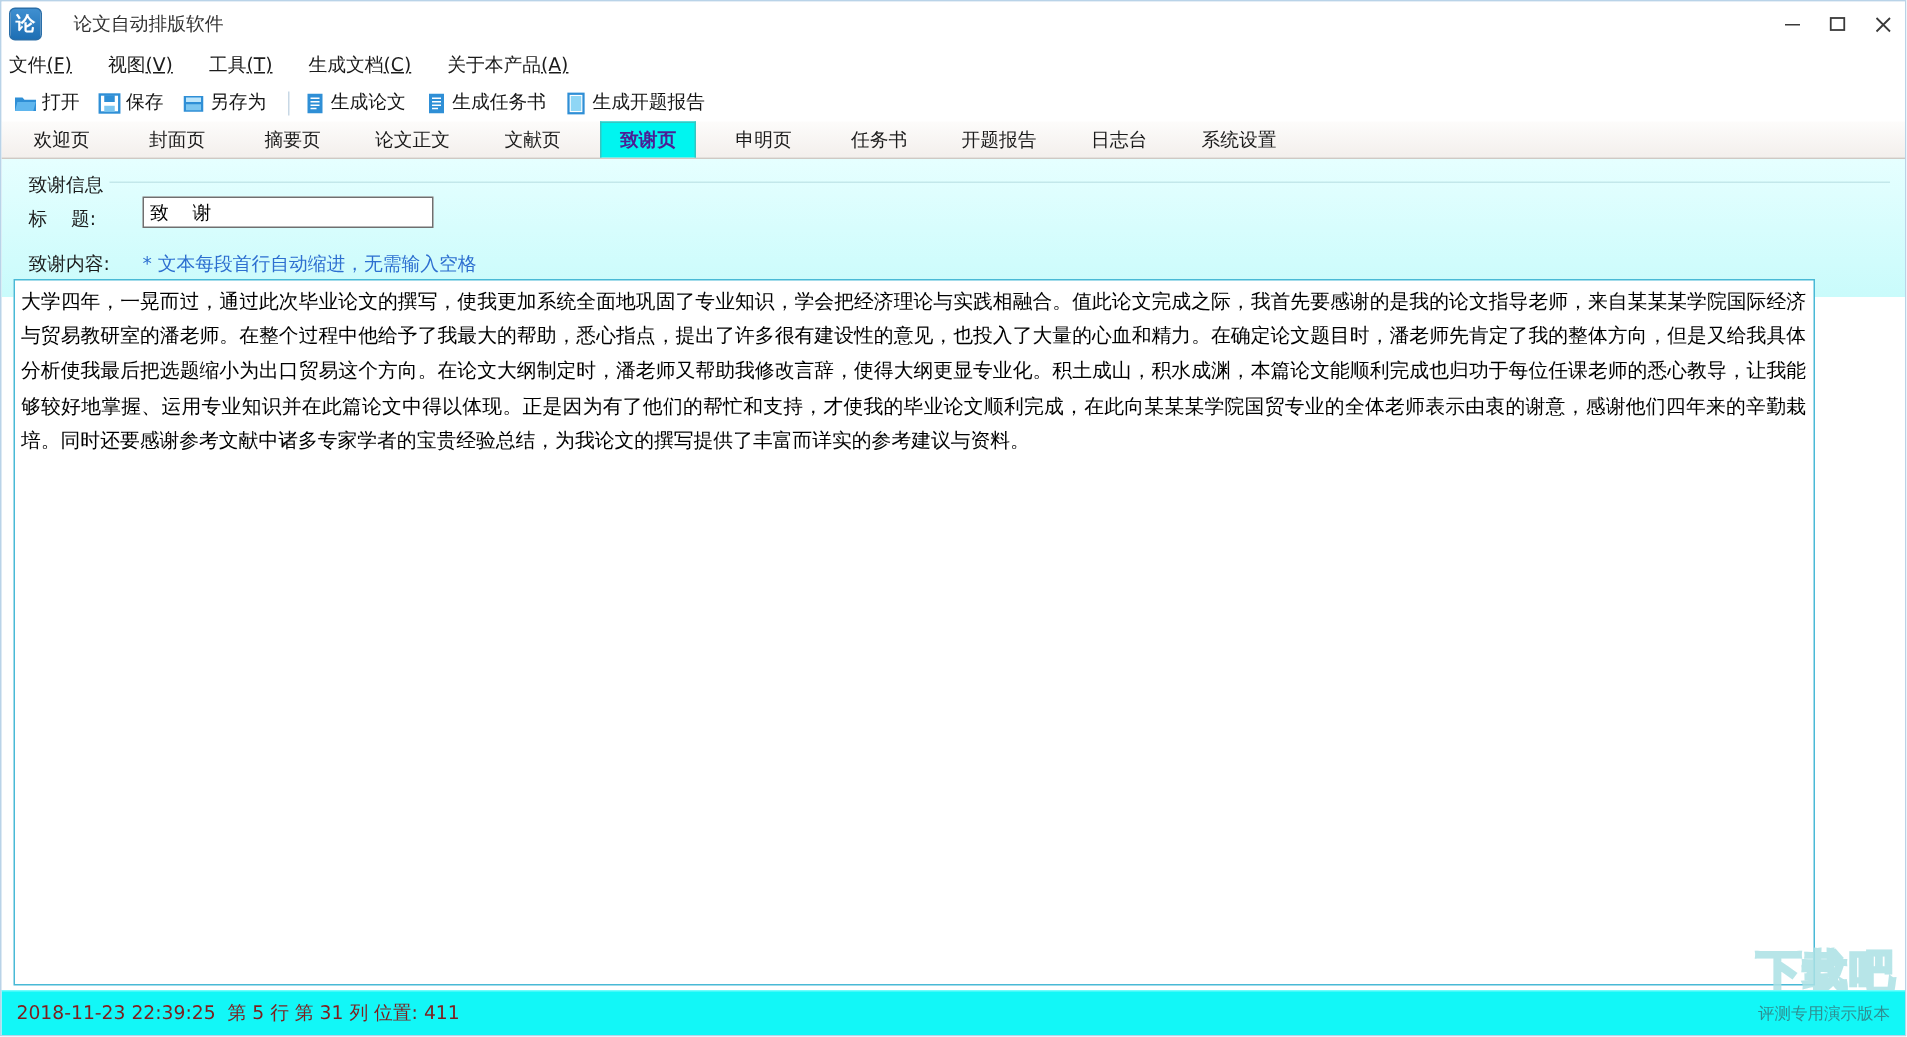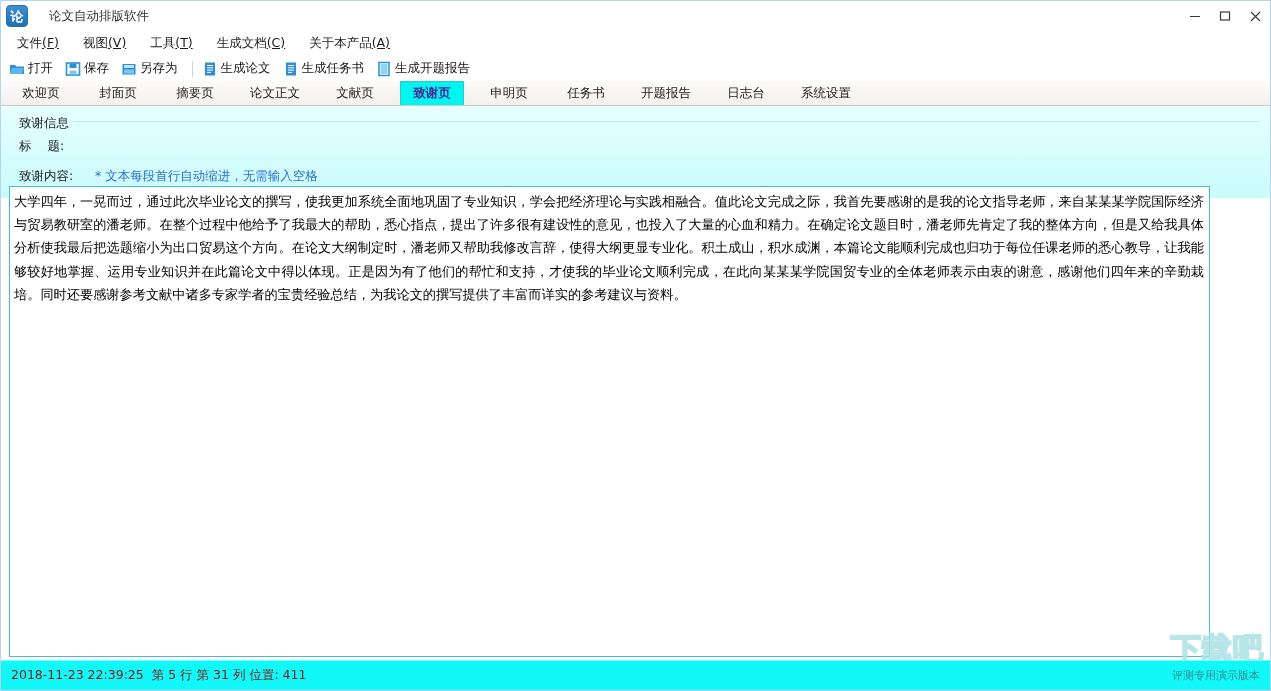--- a/index.html
+++ b/index.html
@@ -70,21 +70,21 @@
 
   
   .menubar {
     position: absolute;
     top: 30px; left: 0;
     width: 1269px;
     height: 25px;
     background: #ffffff;
     display: flex;
     align-items: center;
-    padding-left: 16px;
+    padding-left: 5px;
     box-sizing: border-box;
     text-align: right;
   }
   .menu-item {
     font-size: 12.5px;
     color: #1b1b1b;
     margin-right: 24px;
     white-space: nowrap;
     cursor: default;
   }
@@ -421,20 +421,21 @@
   </div>
 
   <div class="formpanel">
     <div class="group-label">致谢信息</div>
     <div class="group-rule"></div>
     <div class="row-title">标    题:</div>
     <div class="row-content-label">致谢内容:</div>
     <div class="hint">* 文本每段首行自动缩进，无需输入空格</div>
   </div>
 
+  <input class="title-input" type="text" value="致    谢" style="">
 
   <div class="editor">
     <div class="editor-text">大学四年，一晃而过，通过此次毕业论文的撰写，使我更加系统全面地巩固了专业知识，学会把经济理论与实践相融合。值此论文完成之际，我首先要感谢的是我的论文指导老师，来自某某某学院国际经济与贸易教研室的潘老师。在整个过程中他给予了我最大的帮助，悉心指点，提出了许多很有建设性的意见，也投入了大量的心血和精力。在确定论文题目时，潘老师先肯定了我的整体方向，但是又给我具体分析使我最后把选题缩小为出口贸易这个方向。在论文大纲制定时，潘老师又帮助我修改言辞，使得大纲更显专业化。积土成山，积水成渊，本篇论文能顺利完成也归功于每位任课老师的悉心教导，让我能够较好地掌握、运用专业知识并在此篇论文中得以体现。正是因为有了他们的帮忙和支持，才使我的毕业论文顺利完成，在此向某某某学院国贸专业的全体老师表示由衷的谢意，感谢他们四年来的辛勤栽培。同时还要感谢参考文献中诸多专家学者的宝贵经验总结，为我论文的撰写提供了丰富而详实的参考建议与资料。</div>
   </div>
 
   <div class="watermark">下载吧</div>
 
   <div class="statusbar">
     <div class="status-left">2018-11-23 22:39:25  第 5 行 第 31 列 位置: 411</div>
     <div class="status-right">评测专用演示版本</div>

